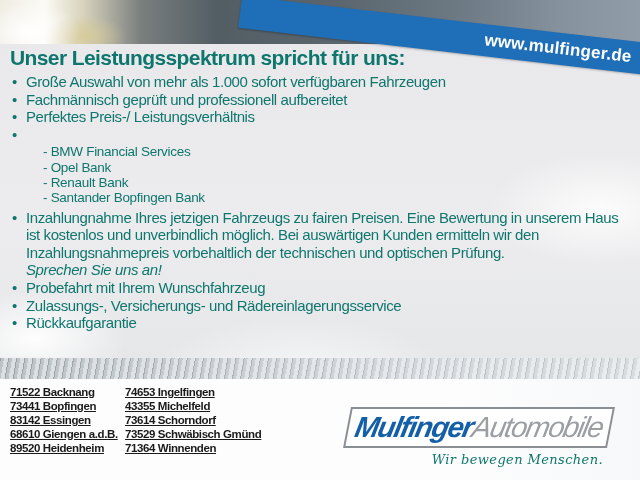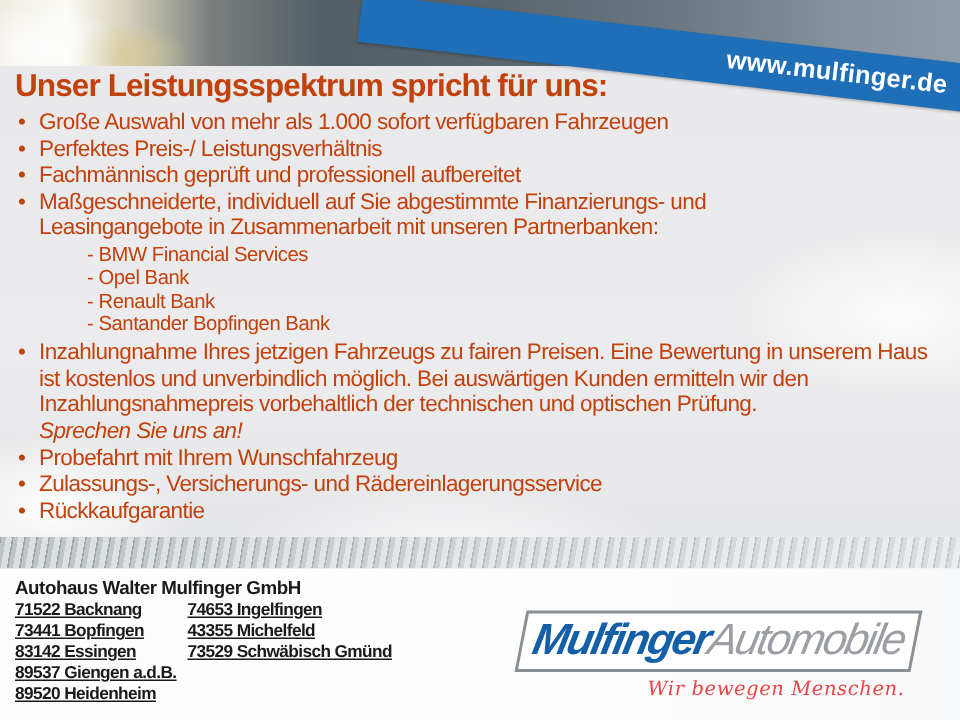--- a/index.html
+++ b/index.html
@@ -36,48 +36,48 @@
   
   .web-banner{
     position:absolute;left:242px;top:-4px;width:452px;height:32px;
     transform:rotate(6.6deg);transform-origin:0 0;
     display:flex;align-items:center;justify-content:flex-end;
     padding-right:58px;box-sizing:border-box;
     box-shadow:0 1px 2px rgba(0,0,0,.25);
   }
   .web-banner span{color:#fff;font-weight:bold;font-size:17px;letter-spacing:.2px;}
   
-  .content{position:absolute;left:10px;top:45px;width:624px;color:#c2410c;}
+  .content{position:absolute;left:10px;top:45px;width:624px;color:#0f766e;}
   .content h1{margin:0 0 3px 0;font-size:21px;font-weight:bold;letter-spacing:-.6px;line-height:25px;}
   .bullet{display:flex;font-size:15px;line-height:17.6px;letter-spacing:-.4px;}
   .bullet .dot{flex:0 0 14px;padding-left:2px;}
   .bullet .dot::before{content:"\2022";}
   .bullet .text{flex:1;}
   .bullet.narrow .text{max-width:505px;}
-  .sub-list{margin-left:48px;font-size:13.5px;line-height:15.3px;letter-spacing:-.3px;margin-top:1px;margin-bottom:3px;}
+  .sub-list{margin-left:33px;font-size:13.5px;line-height:15.3px;letter-spacing:-.3px;margin-top:1px;margin-bottom:3px;}
   .cta-line{display:block;font-style:italic;}
   
   .footer-left{position:absolute;left:10px;top:385px;color:#1a1a1a;}
   .company{font-weight:bold;font-size:12.5px;letter-spacing:-.3px;line-height:14px;margin-bottom:1px;}
   .loc-cols{display:flex;}
   .loc-col{font-size:11.5px;font-weight:bold;letter-spacing:-.4px;line-height:14px;white-space:nowrap;}
   .loc-col.c1{width:115px;}
   .loc-col div{height:14px;text-decoration:underline;}
   
   .logo-box{
     position:absolute;left:347px;top:407px;width:264px;height:41px;
     border:2px solid #8a8f94;background:#fff;transform:skewX(-11deg);
     display:flex;align-items:center;justify-content:center;box-sizing:border-box;
   }
   .logo-text{white-space:nowrap;font-size:29px;letter-spacing:-1.5px;font-style:italic;line-height:1;}
   .brand-primary{font-weight:bold;}
   .tagline{
     position:absolute;left:345px;top:452px;width:258px;text-align:right;
     font-family:"DejaVu Serif",serif;font-style:italic;
-    font-size:13px;color:#ef4444;letter-spacing:.4px;
+    font-size:13px;color:#0f766e;letter-spacing:.4px;
   }
 </style>
 </head>
 <body>
 
 <div id="stage">
 
   <div class="bg-top"></div>
   <div class="panel"></div>
   <div class="streak-band"></div>
@@ -89,29 +89,28 @@
 
   <div class="content">
     <h1>Unser Leistungsspektrum spricht für uns:</h1>
 
     <div class="bullet">
       <span class="dot"></span>
       <span class="text">Große Auswahl von mehr als 1.000 sofort verfügbaren Fahrzeugen</span>
     </div>
     <div class="bullet">
       <span class="dot"></span>
-      <span class="text">Perfektes Preis-/ Leistungsverhältnis</span>
+      <span class="text">Fachmännisch geprüft und professionell aufbereitet</span>
     </div>
     <div class="bullet">
       <span class="dot"></span>
-      <span class="text">Fachmännisch geprüft und professionell aufbereitet</span>
+      <span class="text">Perfektes Preis-/ Leistungsverhältnis</span>
     </div>
     <div class="bullet narrow">
       <span class="dot"></span>
-      <span class="text">Maßgeschneiderte, individuell auf Sie abgestimmte Finanzierungs- und Leasingangebote in Zusammenarbeit mit unseren Partnerbanken:</span>
     </div>
 
     <div class="sub-list">
       <div>- BMW Financial Services</div>
       <div>- Opel Bank</div>
       <div>- Renault Bank</div>
       <div>- Santander Bopfingen Bank</div>
     </div>
 
     <div class="bullet">
@@ -129,33 +128,34 @@
       <span class="dot"></span>
       <span class="text">Zulassungs-, Versicherungs- und Rädereinlagerungsservice</span>
     </div>
     <div class="bullet">
       <span class="dot"></span>
       <span class="text">Rückkaufgarantie</span>
     </div>
   </div>
 
   <div class="footer-left">
-    <div class="company">Autohaus Walter Mulfinger GmbH</div>
     <div class="loc-cols">
       <div class="loc-col c1">
         <div>71522 Backnang</div>
         <div>73441 Bopfingen</div>
         <div>83142 Essingen</div>
-        <div>89537 Giengen a.d.B.</div>
+        <div>68610 Giengen a.d.B.</div>
         <div>89520 Heidenheim</div>
       </div>
       <div class="loc-col c2">
         <div>74653 Ingelfingen</div>
         <div>43355 Michelfeld</div>
+        <div>73614 Schorndorf</div>
         <div>73529 Schwäbisch Gmünd</div>
+        <div>71364 Winnenden</div>
       </div>
     </div>
   </div>
 
   <div class="logo-box">
     <div class="logo-text">
       <span class="brand-primary" id="brandPrimary" style="color: rgb(21, 95, 168);">Mulfinger</span><span class="brand-secondary" id="brandSecondary" style="color: rgb(155, 158, 163);">Automobile</span>
     </div>
   </div>
   <div class="tagline">Wir bewegen Menschen.</div>

